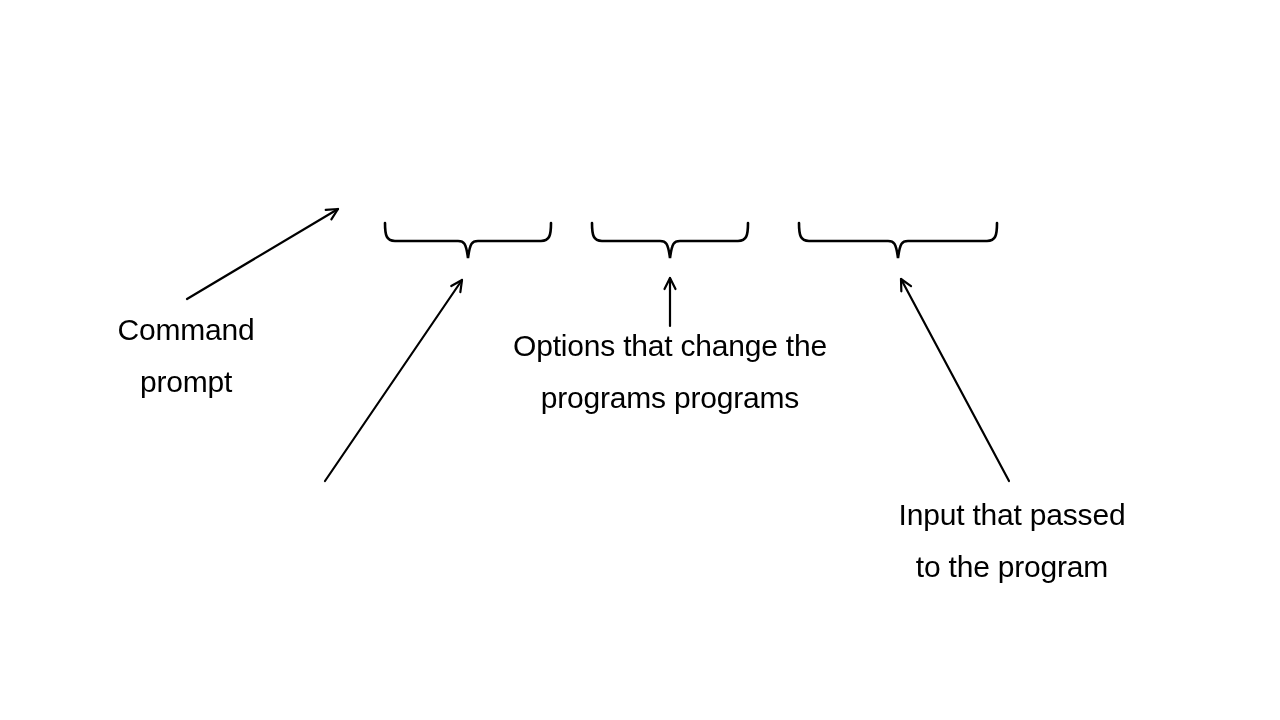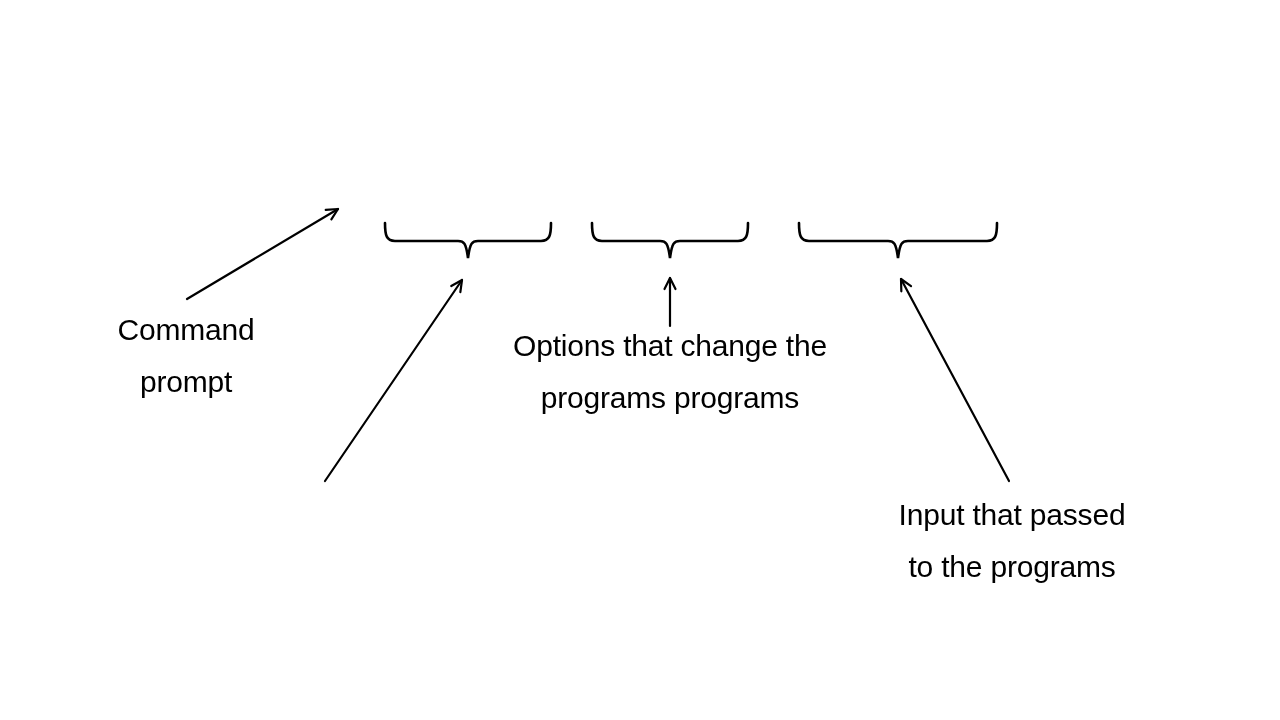--- a/index.html
+++ b/index.html
@@ -89,16 +89,16 @@
   </div>
 
   <div class="label label-options">
     <div>Options that change the</div>
     <div>programs programs</div>
   </div>
 
 
   <div class="label label-input">
     <div>Input that passed</div>
-    <div>to the programs</div>
+    <div>to the program</div>
   </div>
 
 </div>
 
 </body></html>

